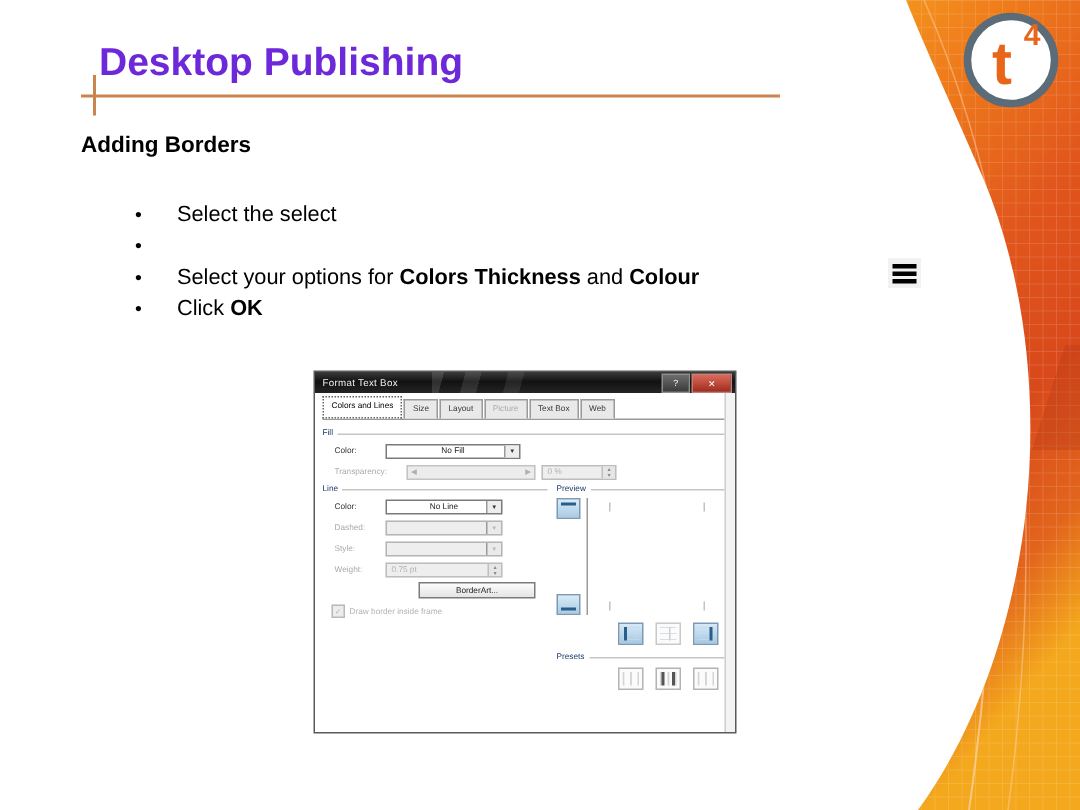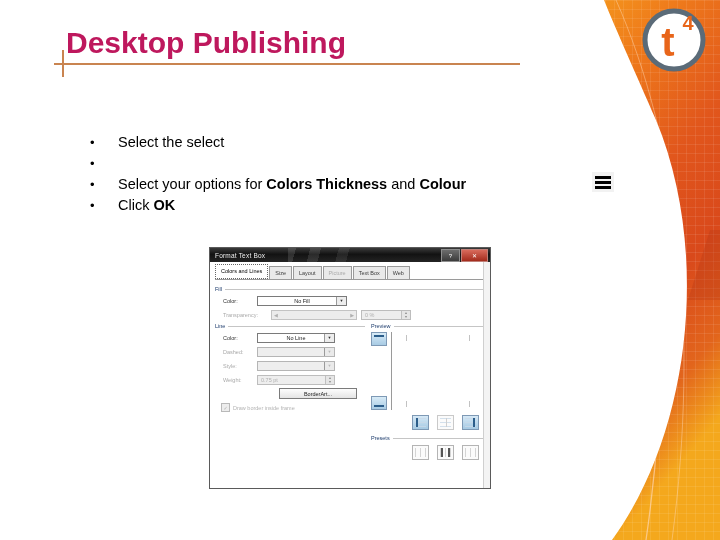--- a/index.html
+++ b/index.html
@@ -25,23 +25,23 @@
     height: 540px;
     overflow: hidden;
   }
   .deco svg { display: block; }
 
   
   .title {
     position: absolute;
     left: 66px;
     top: 26px;
-    font-size: 30px;
+    font-size: 26px;
     font-weight: bold;
-    color: #be185d;
+    color: #6d28d9;
     letter-spacing: 0px;
     white-space: nowrap;
   }
   .title-rule {
     position: absolute;
     left: 54px;
     top: 63px;
     width: 466px;
     height: 2px;
     background: #C98450;
@@ -434,20 +434,21 @@
         <text x="108" y="56" font-family="'Liberation Sans', sans-serif" font-size="40" font-weight="bold" fill="#E8651A" text-anchor="middle">t</text>
         <text x="128" y="30" font-family="'Liberation Sans', sans-serif" font-size="20" font-weight="bold" fill="#E8651A" text-anchor="middle">4</text>
       </g>
     </svg>
   </div>
 
   <div class="title">Desktop Publishing</div>
   <div class="title-rule"></div>
   <div class="title-tick"></div>
 
+  <div class="heading">Adding Borders</div>
 
   <div class="bullets">
 
     <div class="bullet-row">
       <span class="bullet-mark">•</span>
       <span class="bullet-text">Select the select</span>
     </div>
 
     <div class="bullet-row">
       <span class="bullet-mark">•</span>

